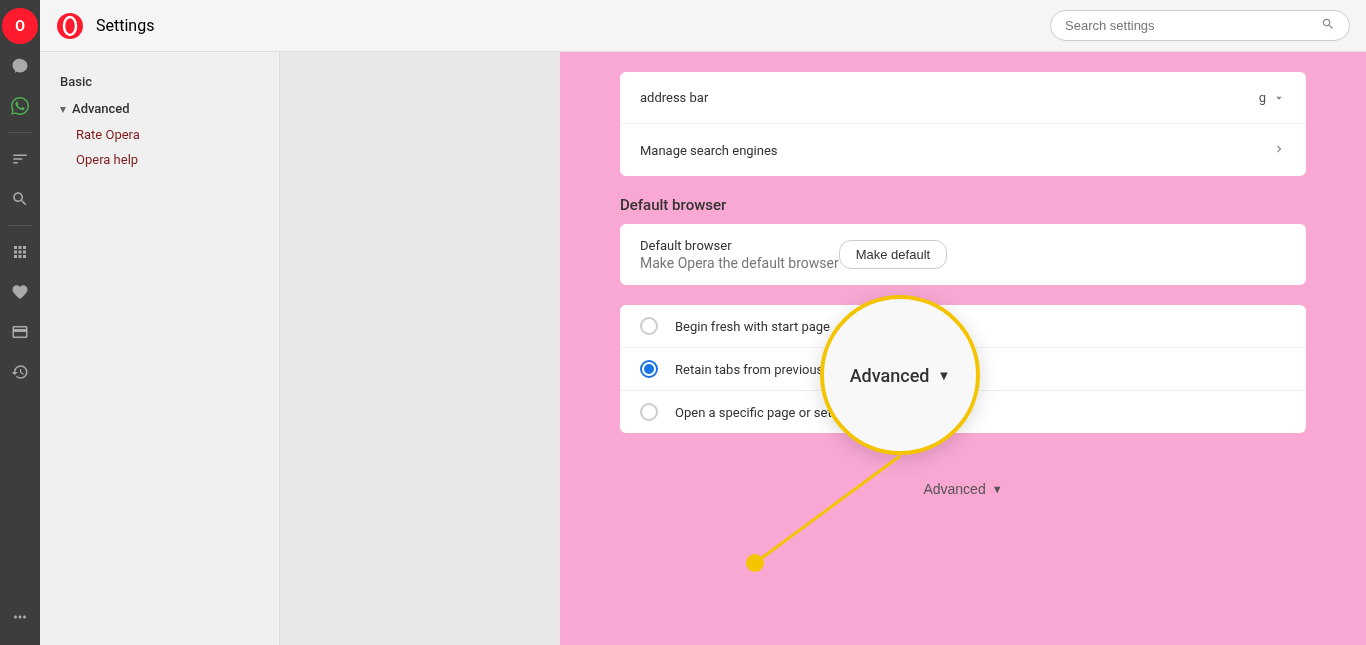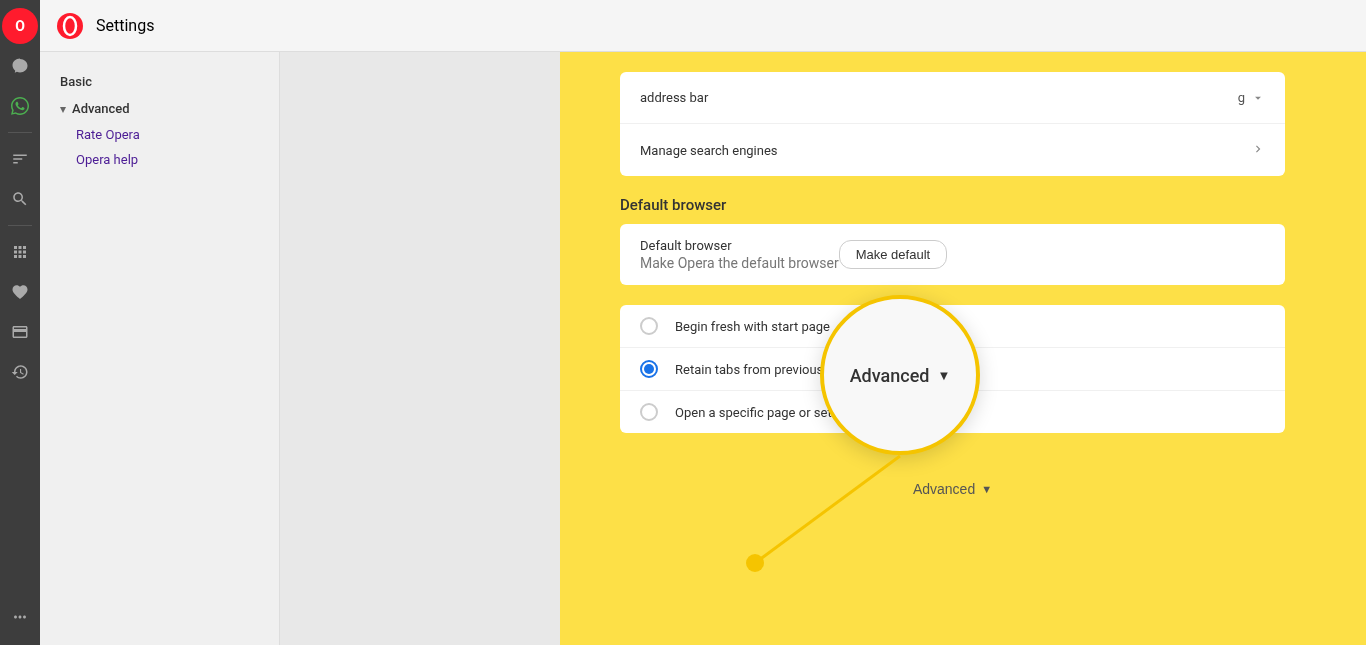--- a/index.html
+++ b/index.html
@@ -64,21 +64,21 @@
     }
     .sidebar-section-header.advanced {
       display: flex;
       align-items: center;
       gap: 6px;
     }
     .sidebar-link {
       display: block;
       padding: 5px 20px 5px 36px;
       font-size: 13px;
-      color: #4c1d95;
+      color: #7f1d1d;
       text-decoration: none;
       cursor: pointer;
     }
     .search-box {
       display: flex;
       align-items: center;
       background: white;
       border: 1px solid #ccc;
       border-radius: 20px;
       padding: 6px 14px;
@@ -284,35 +284,43 @@
     </div>
   </div>
 </div>
 
 <div style="position:fixed; top:0; left:40px; right:0; height:52px; background:#f5f5f5; border-bottom:1px solid #ddd; display:flex; align-items:center; padding:0 16px; z-index:100;">
   <svg width="28" height="28" viewBox="0 0 28 28" style="margin-right:12px;">
     <circle cx="14" cy="14" r="13" fill="#ff1b2d"></circle>
     <ellipse cx="14" cy="14" rx="6" ry="9" fill="none" stroke="white" stroke-width="2.5"></ellipse>
   </svg>
   <span style="font-size:16px; color:#000000; flex:1;">Settings</span>
+  <div class="search-box">
+    <input type="text" style="font-size: 13px; flex: 1 1 0%; border: none; outline: none; background: transparent;" placeholder="Search settings">
+    <span style="color:#888; font-size:14px;">
+      <svg width="14" height="14" viewBox="0 0 24 24" fill="#888">
+          <path d="M15.5 14h-.79l-.28-.27C15.41 12.59 16 11.11 16 9.5 16 5.91 13.09 3 9.5 3S3 5.91 3 9.5 5.91 16 9.5 16c1.61 0 3.09-.59 4.23-1.57l.27.28v.79l5 4.99L20.49 19l-4.99-5zm-6 0C7.01 14 5 11.99 5 9.5S7.01 5 9.5 5 14 7.01 14 9.5 11.99 14 9.5 14z"></path>
+        </svg>
+    </span>
+  </div>
 </div>
 
 <div class="sidebar" style="margin-top:52px;">
   <div class="sidebar-section-header">
     <span>Basic</span>
   </div>
   <div class="sidebar-section-header advanced">
     <span style="color:#666; font-size:12px;">▾</span>
     <span>Advanced</span>
   </div>
   <a class="sidebar-link">Rate Opera</a>
   <a class="sidebar-link">Opera help</a>
 </div>
 
-<div style="margin-top:52px; margin-left:280px; flex:1; background:#fde047; overflow-y:auto; padding:20px 81px 40px 60px; position:relative;">
+<div style="margin-top:52px; margin-left:280px; flex:1; background:#f9a8d4; overflow-y:auto; padding:20px 60px 40px 60px; position:relative;">
 
   <div class="settings-card">
     <div class="settings-row">
       <span class="settings-row-label">address bar</span>
       <span class="settings-row-value">
         <span style="font-size:13px; color:#555;">g</span>
         <svg width="14" height="14" viewBox="0 0 24 24" fill="#888">
             <path d="M7 10l5 5 5-5z"></path>
           </svg>
       </span>

